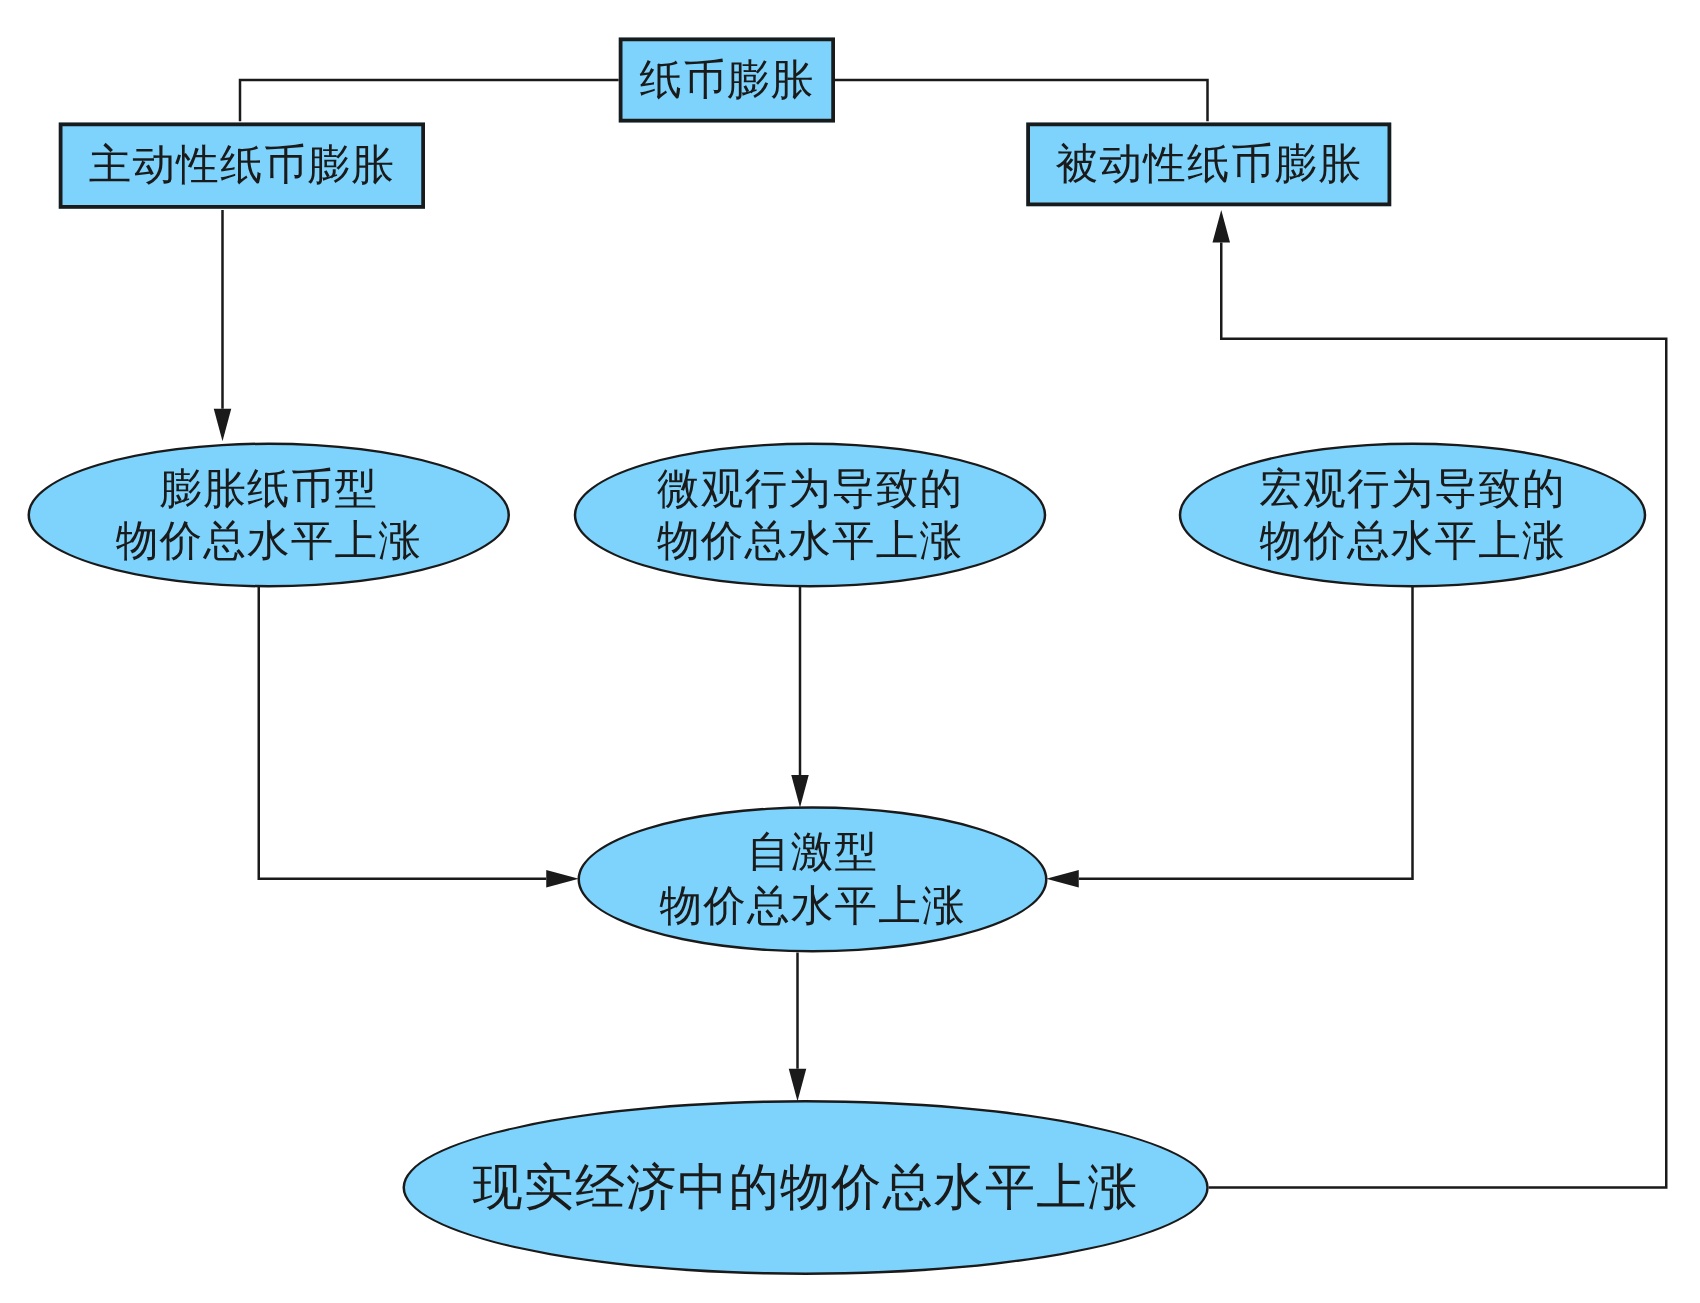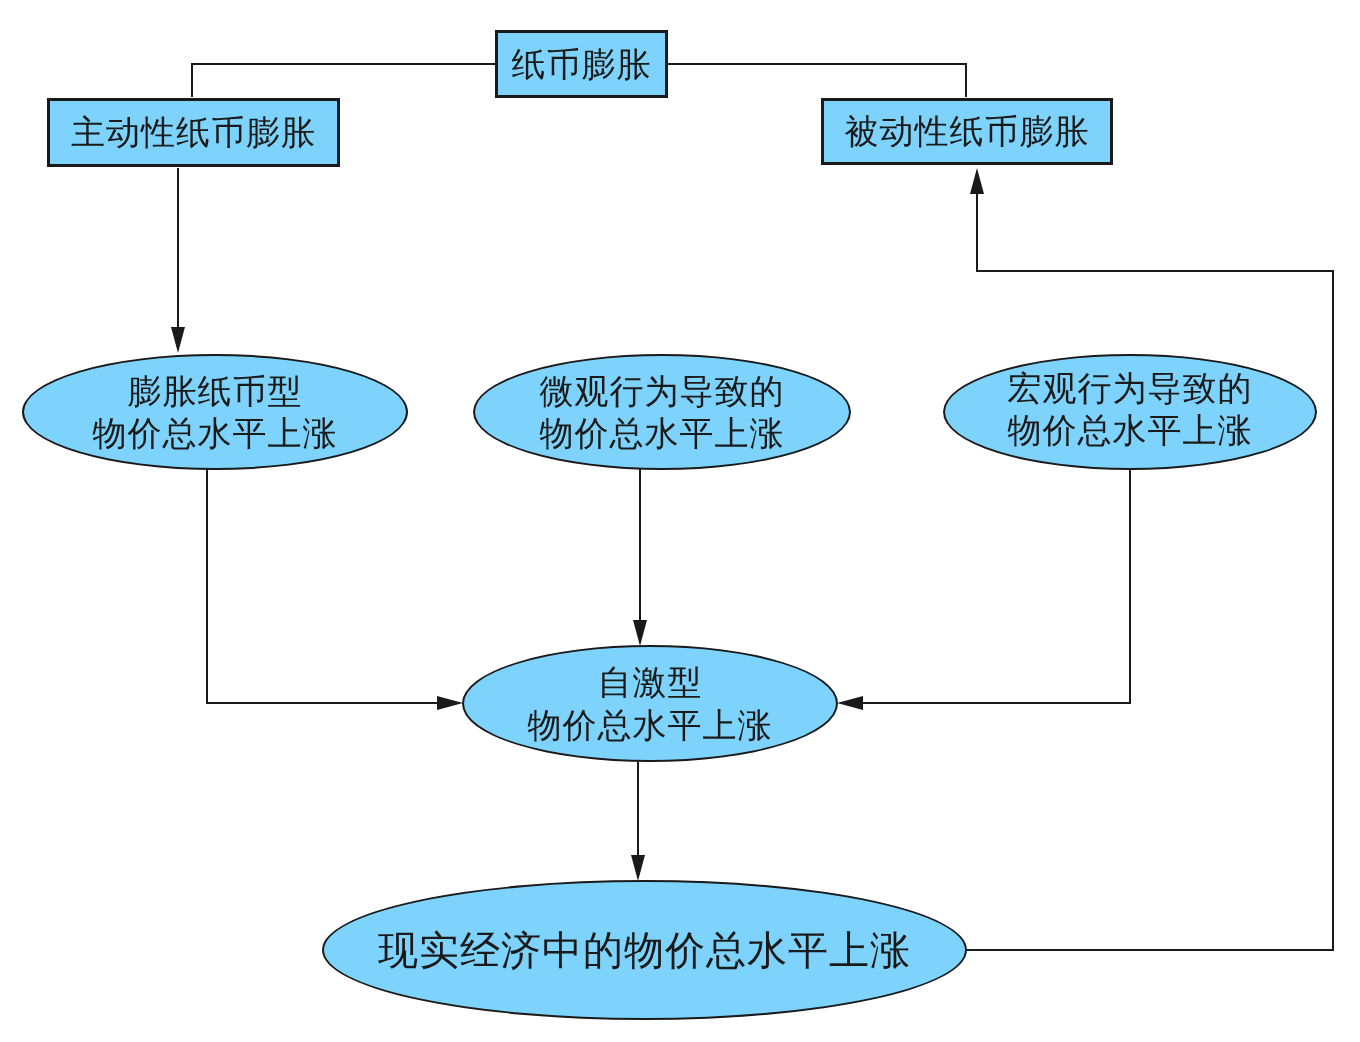--- a/index.html
+++ b/index.html
@@ -51,22 +51,22 @@
     border: 3px solid #1a1a1a;
   }
   .ellipse {
     border: 2px solid #1a1a1a;
     border-radius: 50%;
   }
   .node-root      { left: 495px; top: 30px;  width: 173px; height: 68px; }
   .node-active    { left: 47px;  top: 98px;  width: 293px; height: 69px; }
   .node-passive   { left: 821px; top: 98px;  width: 292px; height: 67px; }
   .node-inflated  { left: 22px;  top: 354px; width: 386px; height: 116px; }
-  .node-micro     { left: 473px; top: 354px; width: 378px; height: 116px; }
-  .node-macro     { left: 943px; top: 354px; width: 374px; height: 116px; font-family: Liberation Mono, monospace; }
+  .node-micro     { left: 459px; top: 354px; width: 378px; height: 116px; }
+  .node-macro     { left: 943px; top: 354px; width: 374px; height: 116px; }
   .node-self      { left: 462px; top: 645px; width: 376px; height: 117px; text-align: right; }
   .node-real      { left: 322px; top: 880px; width: 645px; height: 140px; font-size: 40px; }
 </style>
 </head>
 <body>
 
 <div class="canvas">
 
   <svg class="connector-layer" viewBox="0 0 1360 1042" xmlns="http://www.w3.org/2000/svg">
 

